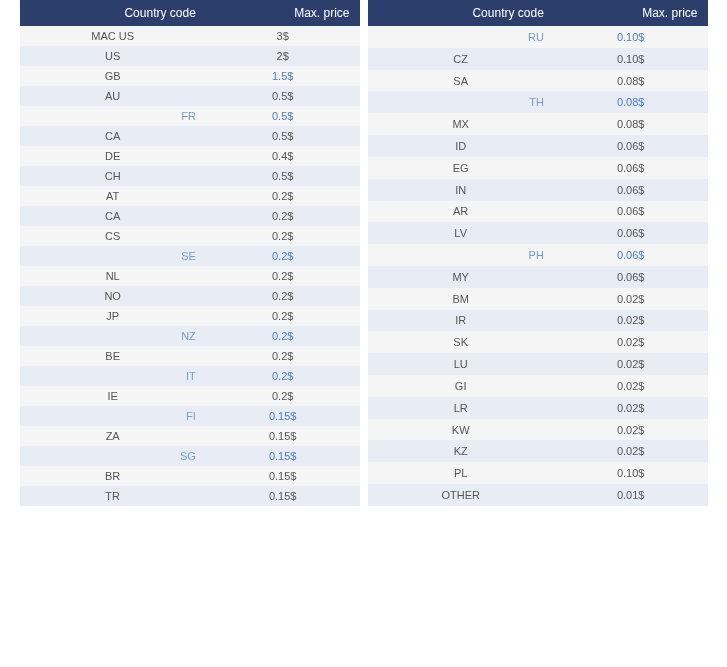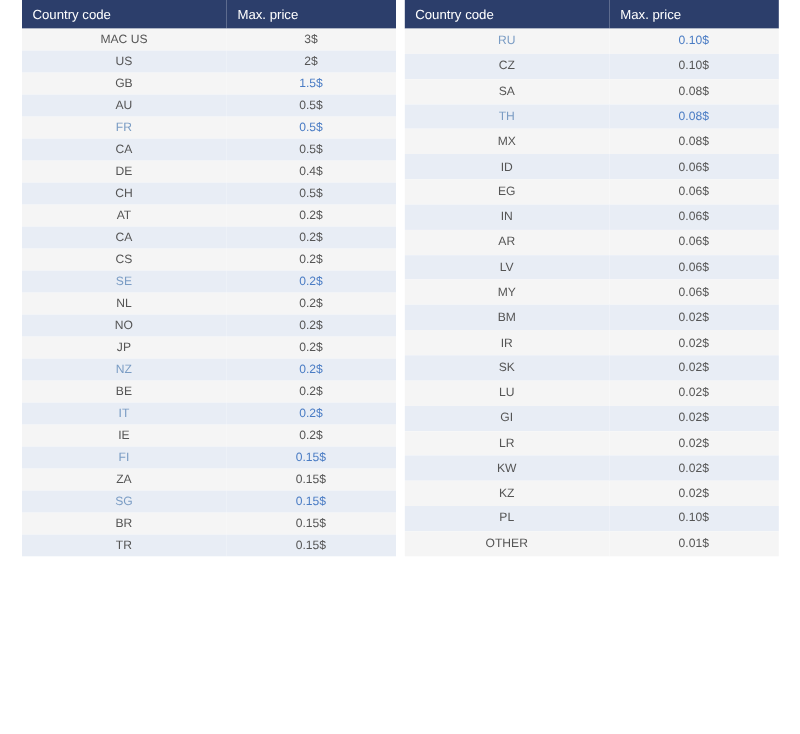--- a/index.html
+++ b/index.html
@@ -20,38 +20,39 @@
     table {
       border-collapse: collapse;
       width: 340px;
     }
     thead tr {
       background: #2c3e6b;
       color: #fff;
     }
     thead th {
       padding: 6px 10px;
-      text-align: left;
+      text-align: right;
       font-weight: normal;
       font-size: 12px;
     }
     tbody tr:nth-child(odd) {
       background: #f5f5f5;
     }
     tbody tr:nth-child(even) {
       background: #e8edf5;
     }
     tbody td {
       padding: 4px 10px;
       text-align: center;
       font-size: 11px;
       color: #555;
     }
     tbody td.country {
       color: #7a9cc4;
+      text-align: right;
     }
     tbody td.price-blue {
       color: #4a7cc4;
     }
   </style>
 </head>
 <body>
 
 <div class="tables-container">
   <table>
@@ -202,20 +203,24 @@
         </tr>
         <tr>
           <td>AR</td>
           <td>0.06$</td>
         </tr>
         <tr>
           <td>LV</td>
           <td>0.06$</td>
         </tr>
         <tr>
+          <td class="country">PH</td>
+          <td class="price-blue">0.06$</td>
+        </tr>
+        <tr>
           <td>MY</td>
           <td>0.06$</td>
         </tr>
         <tr>
           <td>BM</td>
           <td>0.02$</td>
         </tr>
         <tr>
           <td>IR</td>
           <td>0.02$</td>

